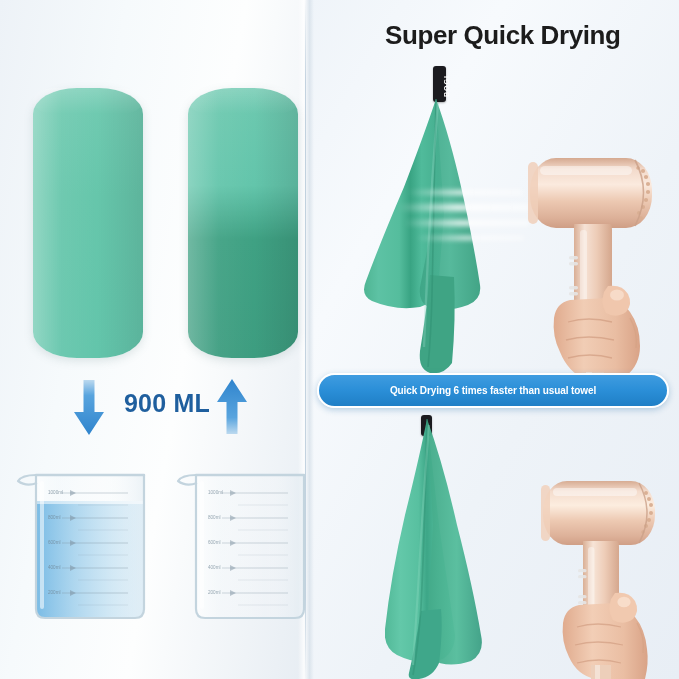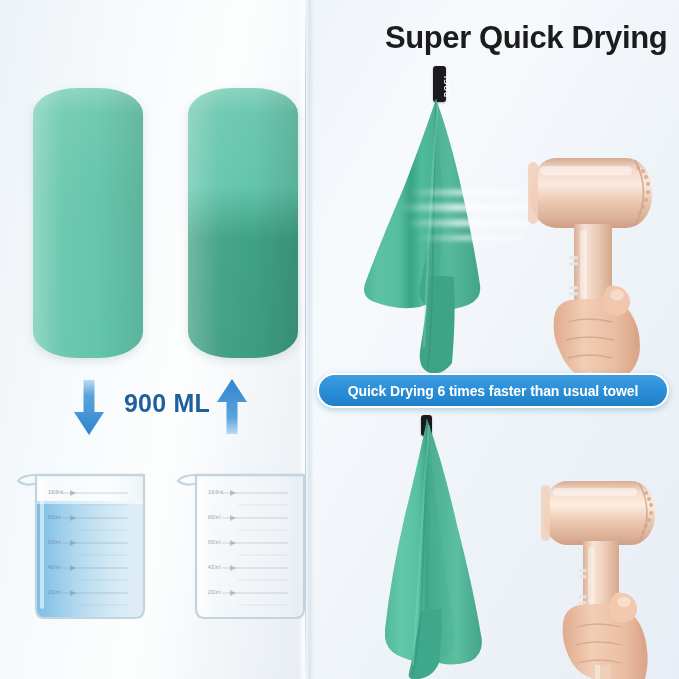--- a/index.html
+++ b/index.html
@@ -32,21 +32,21 @@
 
   
   .title{
     position:absolute;
     font-weight:bold;
     color:#1c1c1c;
     letter-spacing:-.4px;
     white-space:nowrap;
   }
   #title-left{left:55px;top:21px;font-size:28px;}
-  #title-right{left:385px;top:20px;font-size:31px;}
+  #title-right{left:385px;top:20px;font-size:26px;}
 
   
   .roll{
     position:absolute;
     border-radius:44px/26px;
     box-shadow:0 3px 10px rgba(90,120,120,.18);
   }
   #roll-dry{
     left:33px;top:88px;width:110px;height:270px;
     background:
@@ -116,21 +116,21 @@
     position:absolute;left:317px;top:373px;
     width:352px;height:35px;
     border-radius:18px;
     background:linear-gradient(180deg,#3f9ce0 0%,#2b8fd8 48%,#1f7fc6 100%);
     border:2.5px solid #ffffff;
     box-sizing:border-box;
     display:flex;align-items:center;justify-content:center;
     box-shadow:0 2px 6px rgba(32,110,170,.30);
   }
   #badge-text{
-    color:#fff;font-size:14px;font-weight:bold;letter-spacing:-.1px;
+    color:#fff;font-size:10px;font-weight:bold;letter-spacing:-.1px;
     white-space:nowrap;
   }
 </style>
 </head>
 <body>
 
 <div id="stage">
 
   <div class="panel-left"></div>
   <div class="panel-right"></div>

